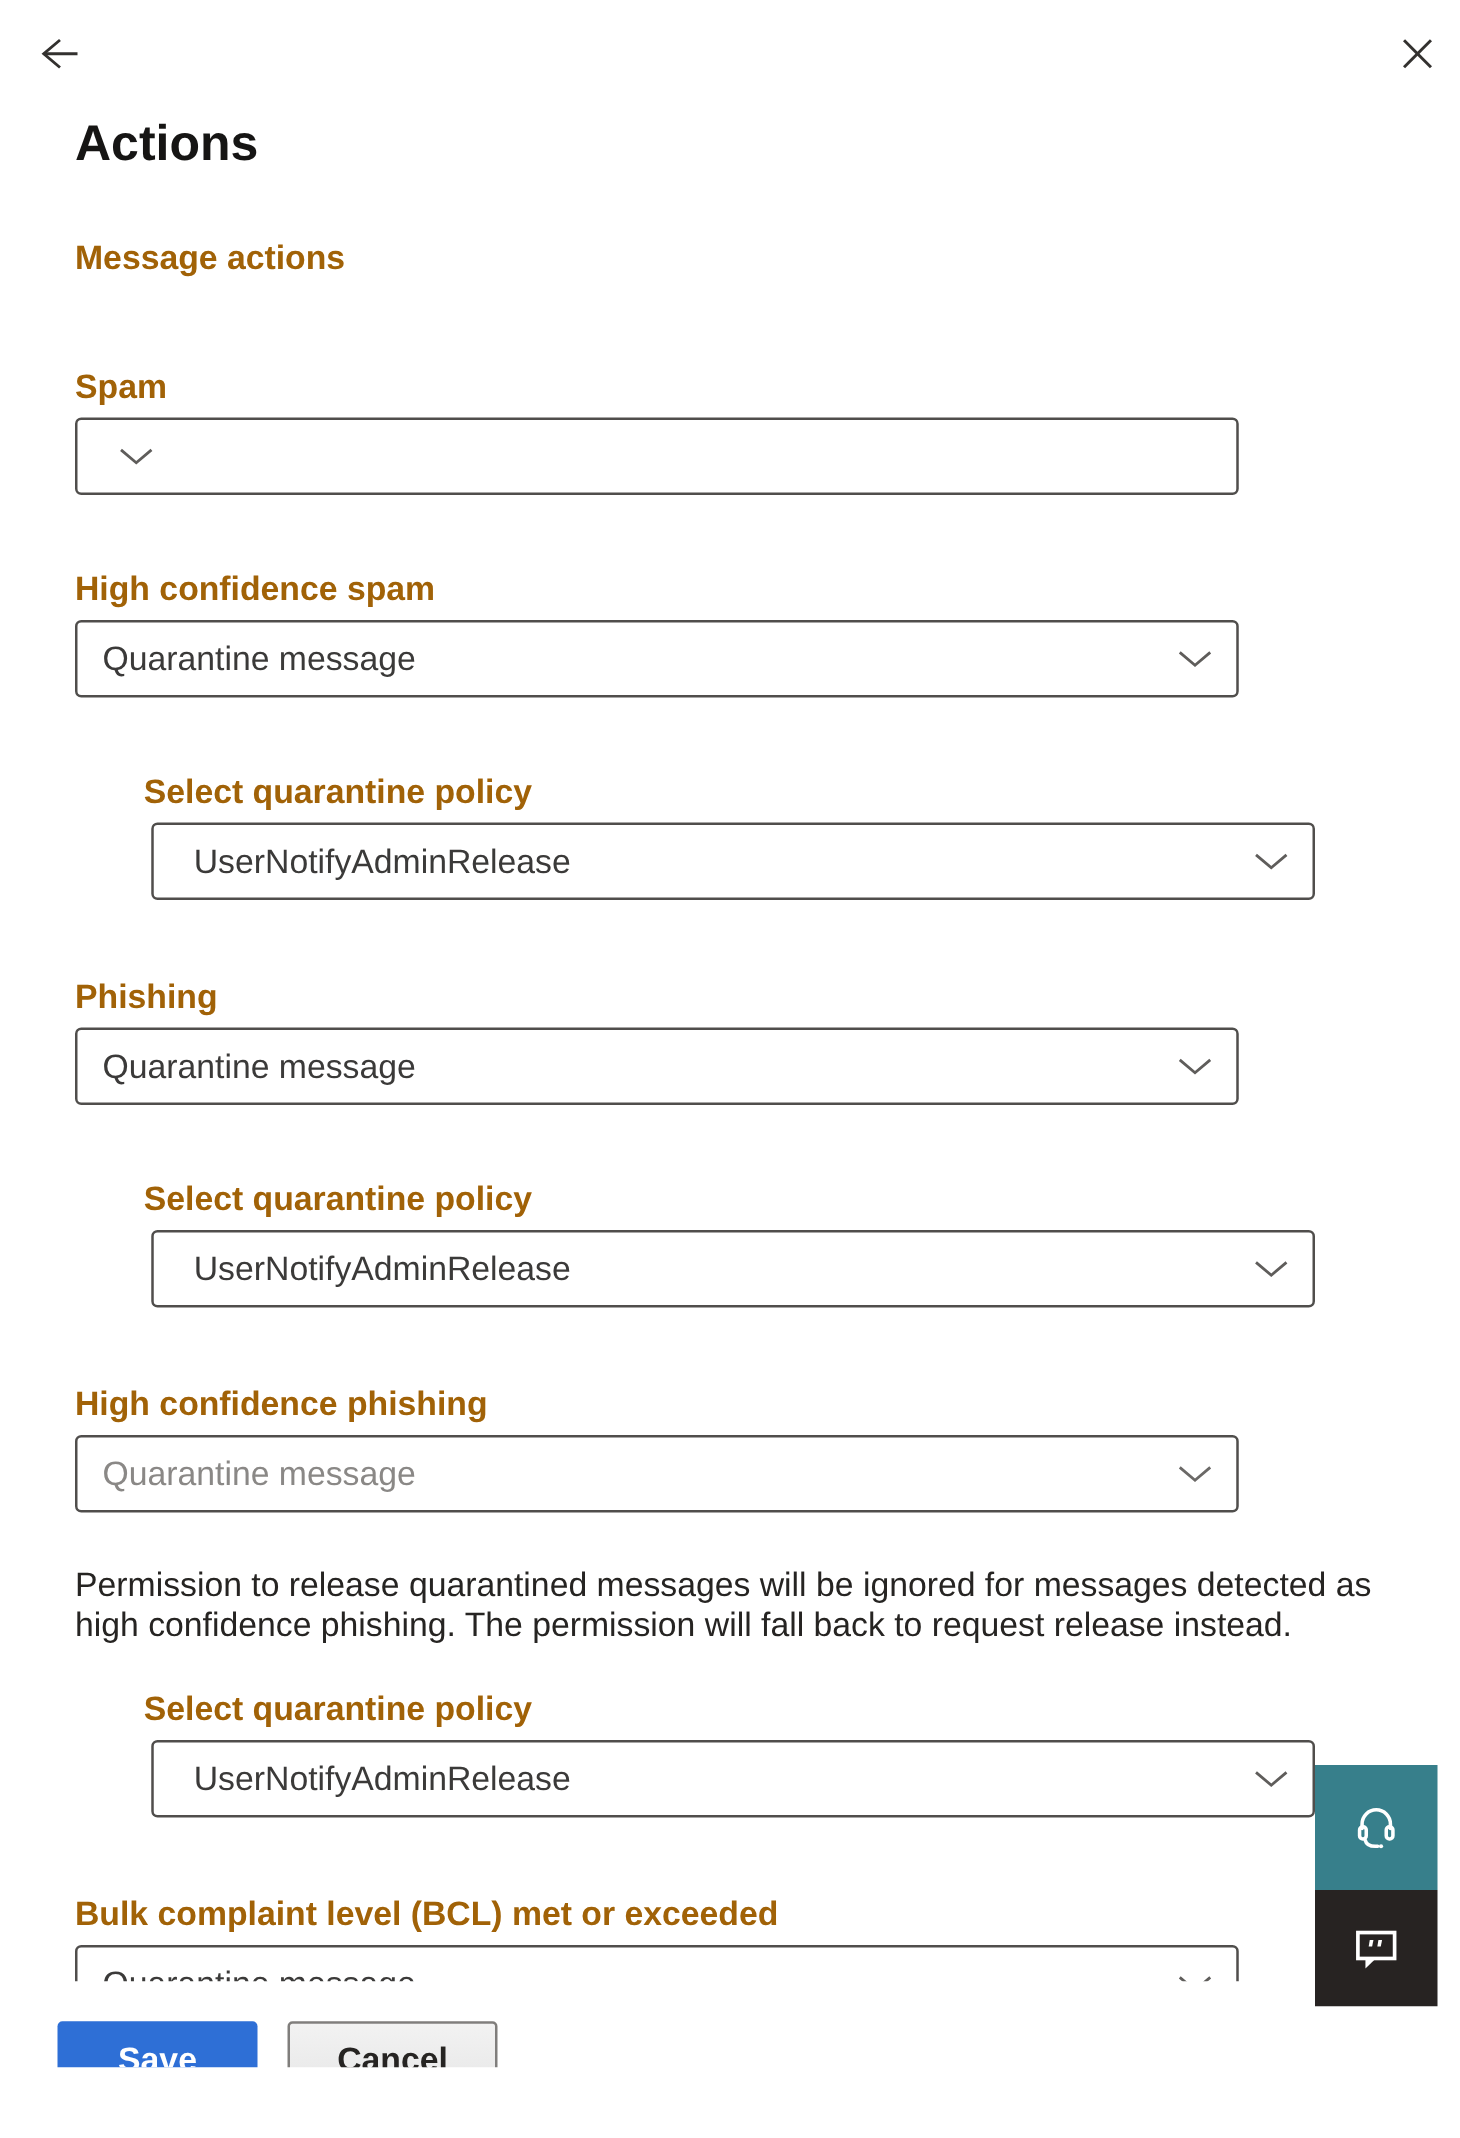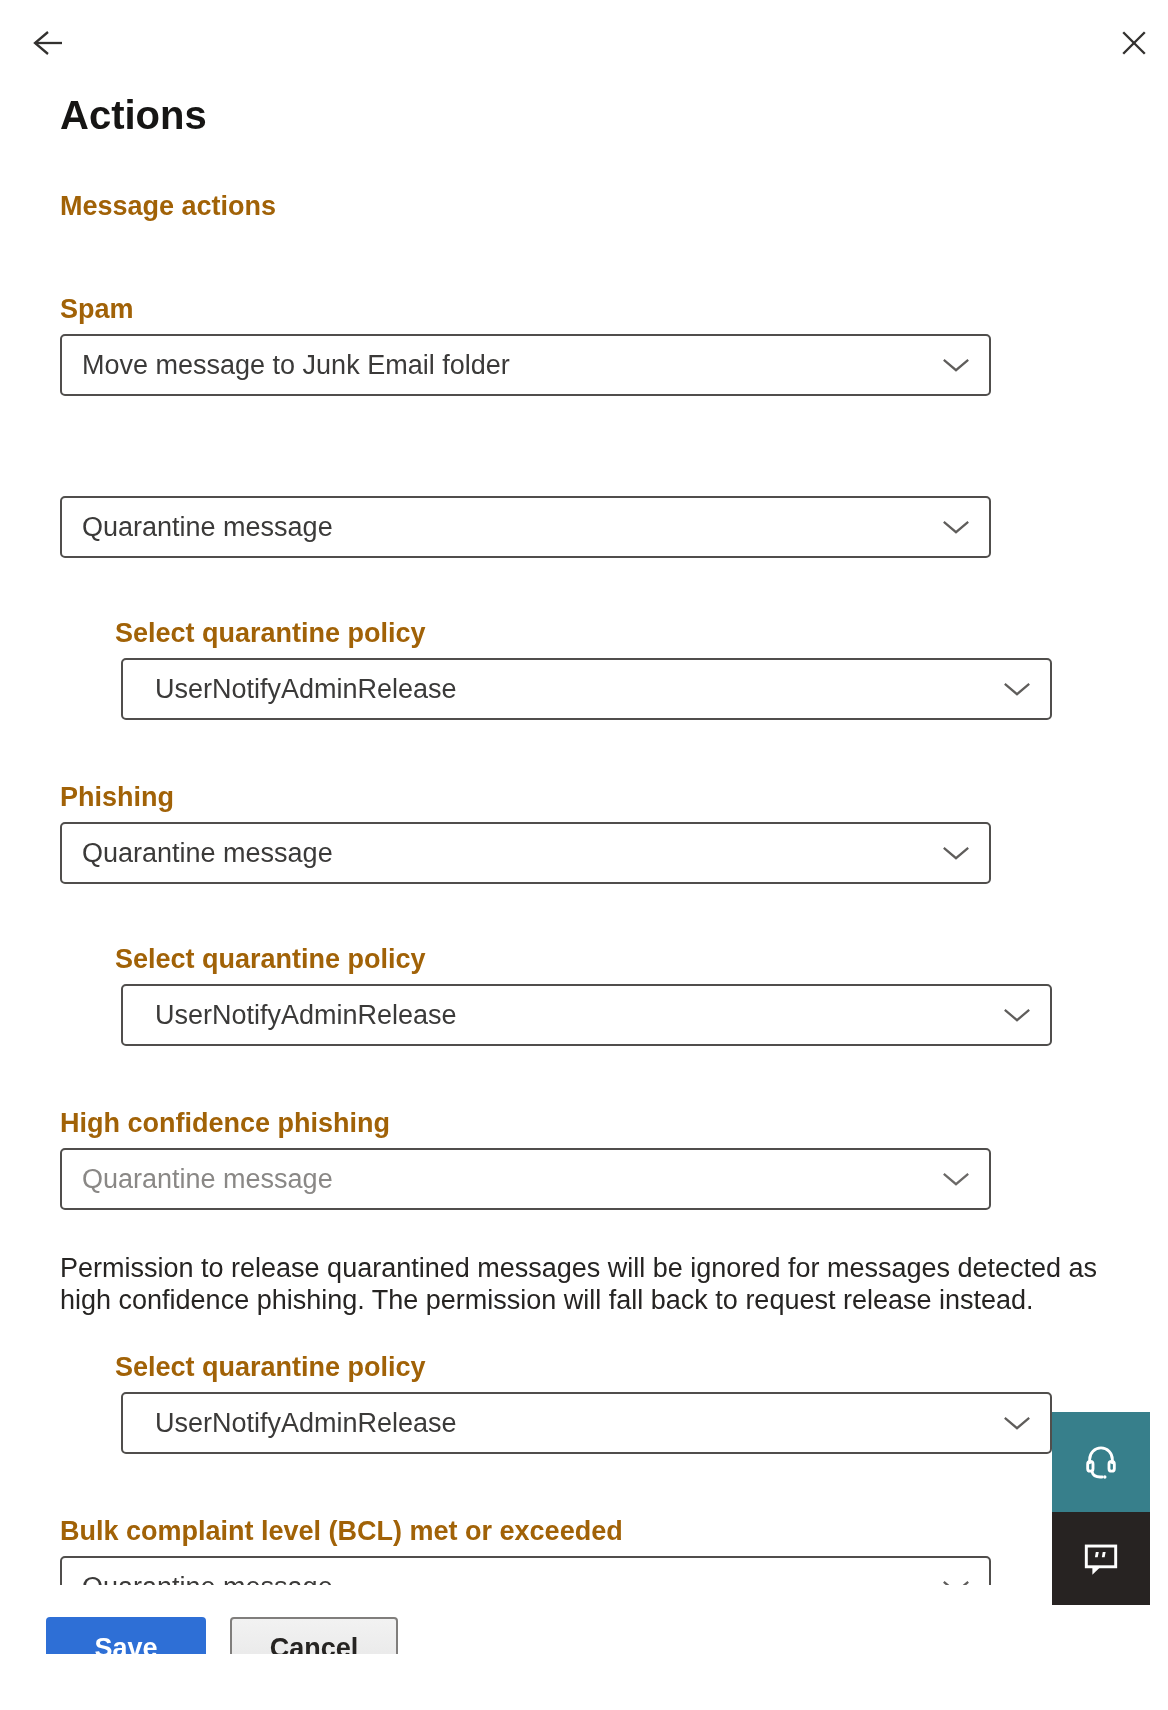--- a/index.html
+++ b/index.html
@@ -88,26 +88,26 @@
       <path d="M3 3 L23 23"></path>
         <path d="M23 3 L3 23"></path>
     </svg>
   </button>
 
   <h1 class="title">Actions</h1>
   <div class="lbl sec-lbl">Message actions</div>
 
   <div class="lbl spam-lbl">Spam</div>
   <div class="combo spam-box" role="combobox">
-    <span class="val">Move message to Junk Email folder</span>
     <svg class="chev" width="30" height="15" viewBox="0 0 30 16" fill="none" stroke="#5f5d5b" stroke-width="2.4">
         <path d="M2 2 L15 13 L28 2"></path>
       </svg>
   </div>
 
+  <div class="lbl hcs-lbl">High confidence spam</div>
   <div class="combo hcs-box" role="combobox">
     <span class="val">Quarantine message</span>
     <svg class="chev" width="30" height="15" viewBox="0 0 30 16" fill="none" stroke="#5f5d5b" stroke-width="2.4">
         <path d="M2 2 L15 13 L28 2"></path>
       </svg>
   </div>
 
   <div class="lbl indent sqp1-lbl">Select quarantine policy</div>
   <div class="combo indent sqp1-box" role="combobox">
     <span class="val">UserNotifyAdminRelease</span>

